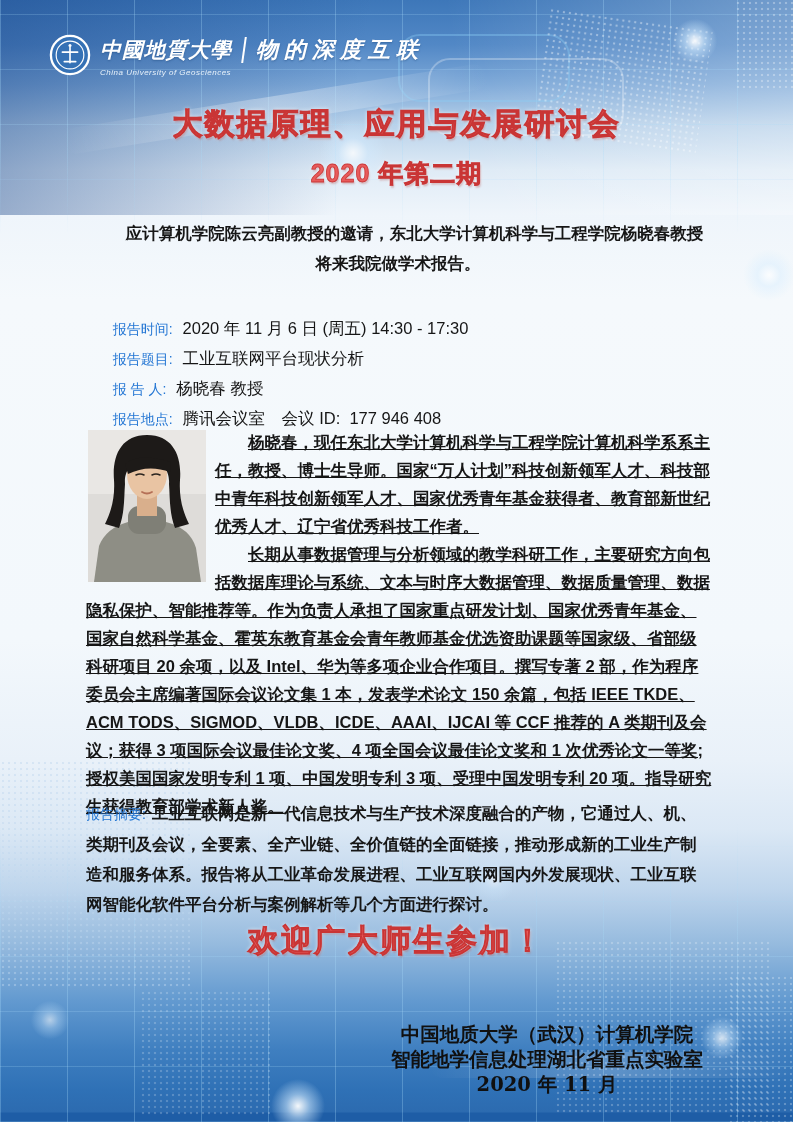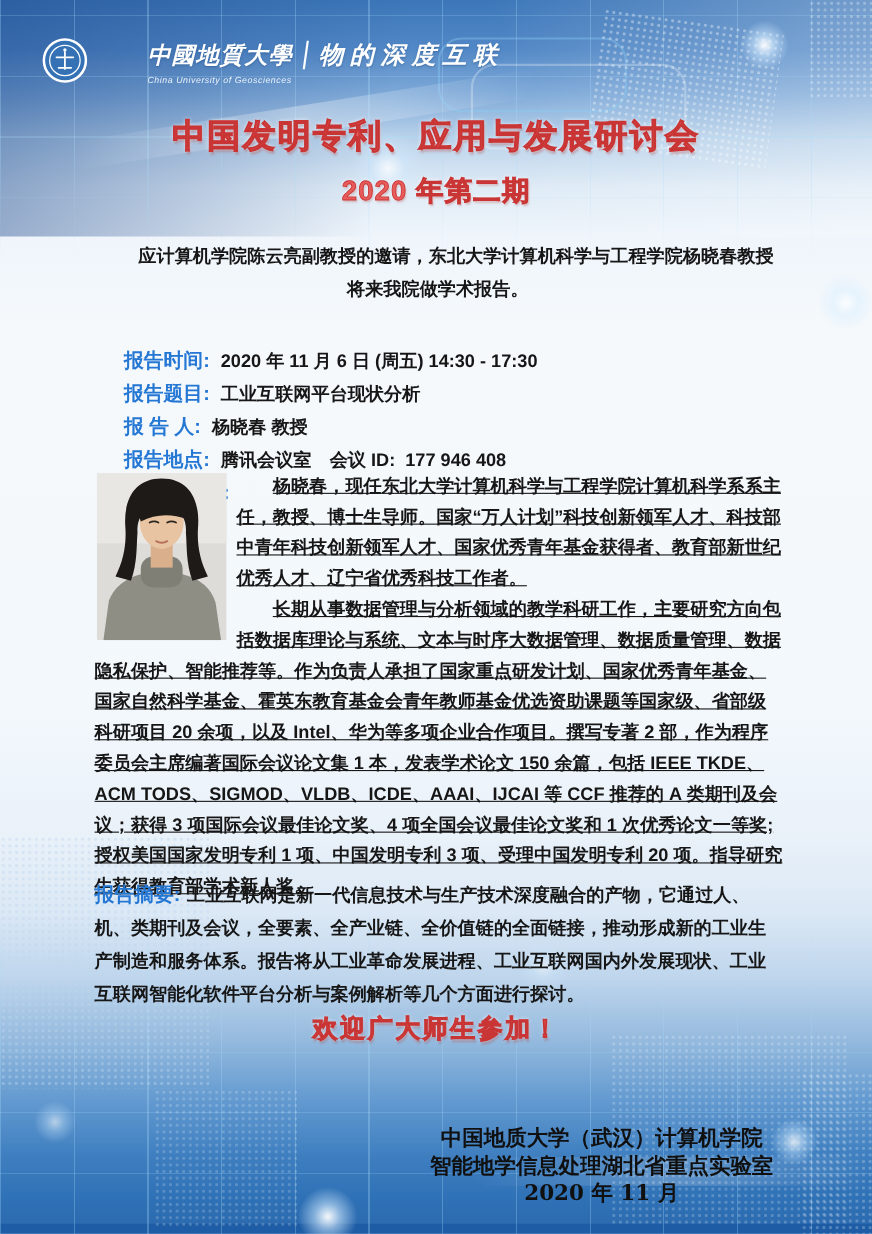--- a/index.html
+++ b/index.html
@@ -28,21 +28,21 @@
   .dots { position:absolute; pointer-events:none;
     background-image:radial-gradient(rgba(255,255,255,.5) 1.1px, transparent 1.6px);
     background-size:6px 6px; }
   .dots.faint { background-image:radial-gradient(rgba(190,214,238,.55) 1.1px, transparent 1.6px); }
   .trace { position:absolute; border:2px solid rgba(140,205,245,.38); border-radius:22px; pointer-events:none; }
   .glint { position:absolute; pointer-events:none; border-radius:50%;
     background:radial-gradient(circle, rgba(255,255,255,.95) 0%, rgba(210,235,255,.55) 30%, rgba(210,235,255,0) 68%); }
   .streak { position:absolute; pointer-events:none; height:26px; border-radius:13px;
     background:linear-gradient(90deg, rgba(255,255,255,0), rgba(255,255,255,.4), rgba(255,255,255,0)); }
   
-  .logo-bar { position:absolute; top:34px; left:38px; display:flex; align-items:flex-start; color:#fff;gap:45px; }
+  .logo-bar { position:absolute; top:34px; left:49px; display:flex; align-items:flex-start; color:#fff; }
   .emblem { width:42px; height:42px; flex:0 0 auto; }
   .logo-text { margin-left:9px; position:relative; top:1px; }
   .logo-cn { display:flex; align-items:center; font-family:"DejaVu Serif", serif; font-style:italic;
     font-weight:bold; color:#fff; text-shadow:0 1px 2px rgba(20,60,110,.4); }
   .uni-name { font-size:21px; letter-spacing:1px; }
   .logo-divider { width:2px; height:26px; background:#fff; margin:0 11px; transform:skewX(-8deg); }
   .dept-name { font-size:22px; letter-spacing:6px; }
   .uni-en { font-size:8px; letter-spacing:.5px; margin-top:3px; color:#eaf3fb;font-style:italic; }
   
   .title1 { position:absolute; top:104px; left:0; width:100%; text-align:center;
@@ -51,29 +51,29 @@
     text-shadow:0 0 4px rgba(255,255,255,.85), 1px 2px 2px rgba(150,30,30,.35); }
   .title2 { position:absolute; top:157px; left:0; width:100%; text-align:center;
     font-size:25px; font-weight:bold; letter-spacing:1px; color:#e85b5b;
     -webkit-text-stroke:.8px #c93535;
     text-shadow:0 0 4px rgba(255,255,255,.85), 1px 2px 2px rgba(150,30,30,.35); }
   
   .body-text { color:#161616; font-weight:bold; font-size:16.5px; }
   .intro { position:absolute; top:218px; left:86px; width:624px; line-height:30px; text-indent:2em;text-align:center; }
   .info-list { position:absolute; top:283px; left:86px; width:624px; }
   .info-row { height:30px; line-height:30px; white-space:pre-wrap; }
-  .info-label { color:#2577d4; font-weight:bold; font-size:18px; margin-right:10px; }
-  .info-value { color:#161616; font-weight:bold; font-size:16.5px; }
+  .info-label { color:#2577d4; font-weight:normal; font-size:14px; margin-right:10px; }
+  .info-value { color:#161616; font-weight:normal; font-size:16.5px; }
   .bio { position:absolute; top:428px; left:86px; width:626px; line-height:28px;text-decoration:underline; }
   .bio p { text-indent:2em; }
   .photo { float:left; width:118px; height:152px; margin:2px 9px 6px 2px; }
   .abstract { position:absolute; top:798px; left:86px; width:626px; line-height:30px; }
   .abstract .info-label { margin-right:6px; }
   .welcome { position:absolute; top:920px; left:0; width:100%; text-align:center;
-    font-size:23px; font-weight:bold; letter-spacing:2px; color:#e85b5b;
+    font-size:31px; font-weight:bold; letter-spacing:2px; color:#e85b5b;
     -webkit-text-stroke:.8px #c93535;
     text-shadow:0 0 4px rgba(255,255,255,.8), 1px 2px 2px rgba(150,30,30,.35); }
   .footer { position:absolute; top:982px; right:90px; text-align:center;
     font-family:"DejaVu Serif", serif; font-weight:bold; color:#101010;
     font-size:19.5px; line-height:25px;margin-top:40px; }
 </style>
 </head>
 <body>
 
 <div class="page">
@@ -109,21 +109,21 @@
     <div class="logo-text">
       <div class="logo-cn">
         <span class="uni-name">中國地質大學</span>
         <span class="logo-divider"></span>
         <span class="dept-name">物的深度互联</span>
       </div>
       <div class="uni-en">China University of Geosciences</div>
     </div>
   </div>
 
-  <div class="title1">中国发明专利、应用与发展研讨会</div>
+  <div class="title1">大数据原理、应用与发展研讨会</div>
   <div class="title2">2020 年第二期</div>
 
   <p class="intro body-text">应计算机学院陈云亮副教授的邀请，东北大学计算机科学与工程学院杨晓春教授将来我院做学术报告。</p>
 
   <div class="info-list">
     <div class="info-row">
       <span class="info-label">报告时间:</span><span class="info-value">2020 年 11 月 6 日 (周五) 14:30 - 17:30</span>
     </div>
     <div class="info-row">
       <span class="info-label">报告题目:</span><span class="info-value">工业互联网平台现状分析</span>

